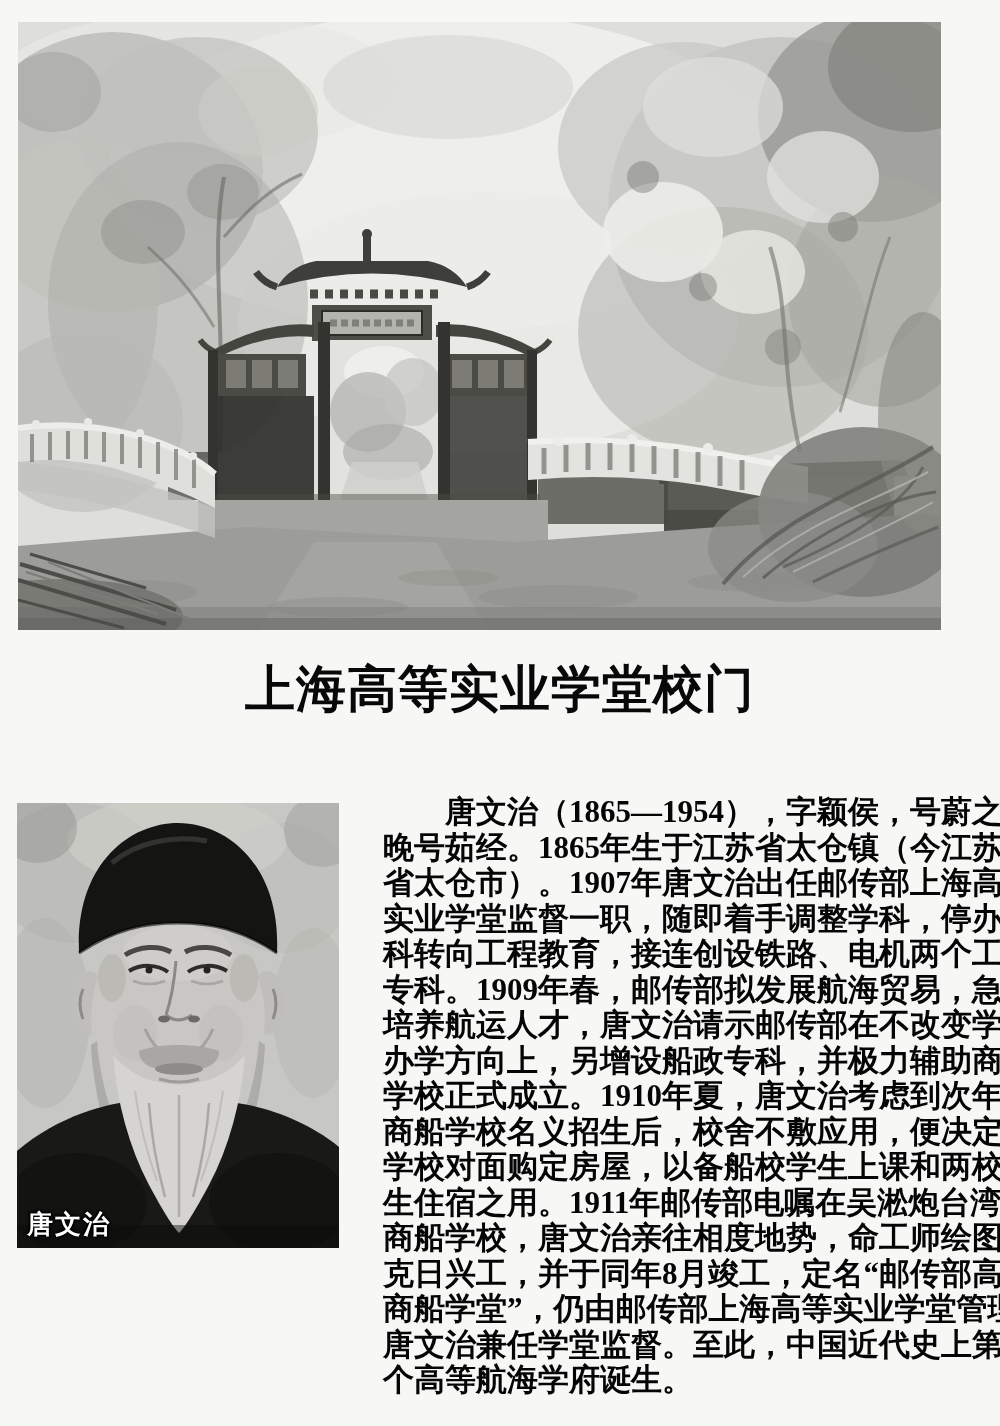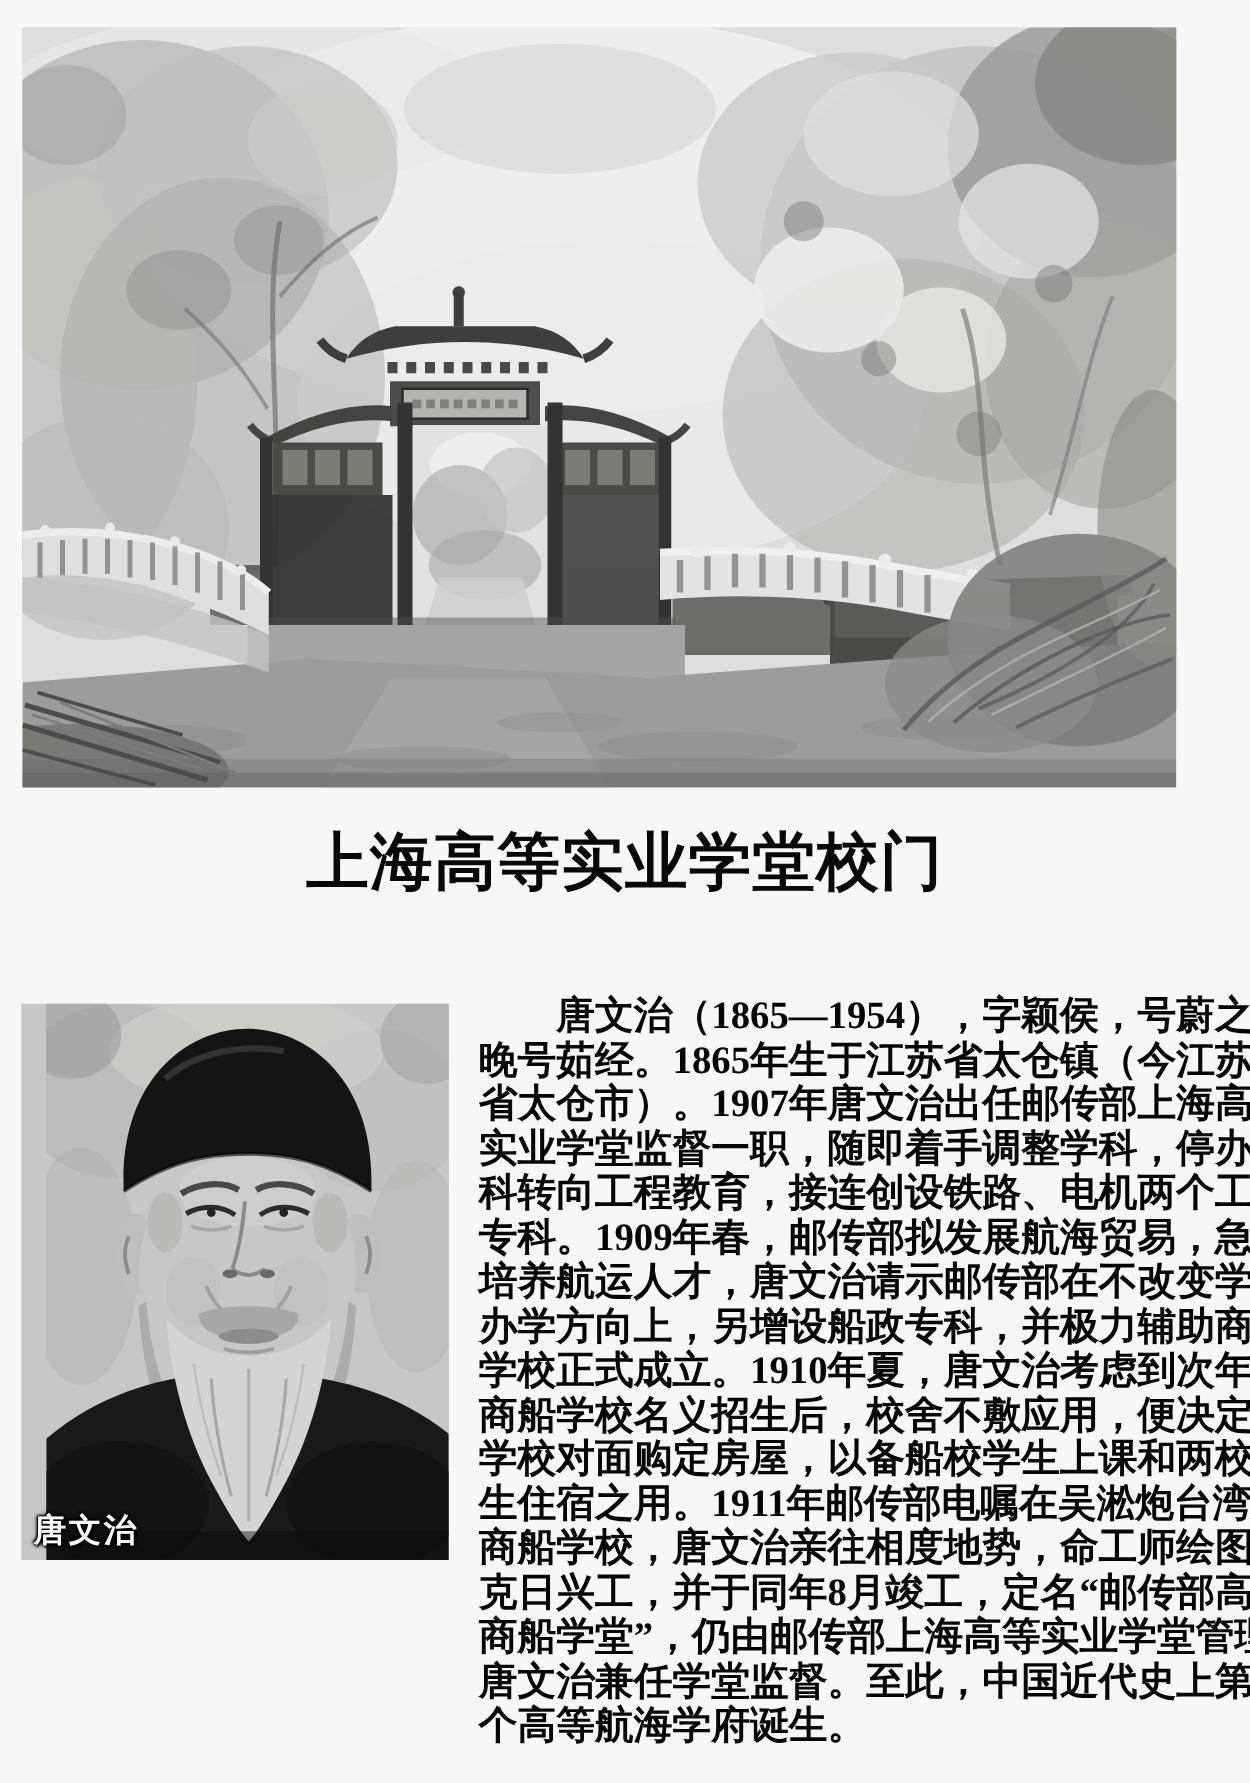--- a/index.html
+++ b/index.html
@@ -31,21 +31,20 @@
     font-weight: 700;
     letter-spacing: 1px;
     color: #080808;
     font-family: "Liberation Serif", serif;
   }
   .portrait {
     position: absolute;
     left: 17px; top: 803px;
     width: 322px; height: 445px;
     background: #c7c7c3;
-    padding-left: 20px;
   }
   .portrait svg { display: block; width: 100%; height: 100%; }
   .portrait-label {
     position: absolute;
     left: 10px; top: 404px;
     font-size: 26px;
     font-weight: 700;
     color: #ffffff;
     letter-spacing: 2px;
     font-family: "Liberation Serif", serif;

